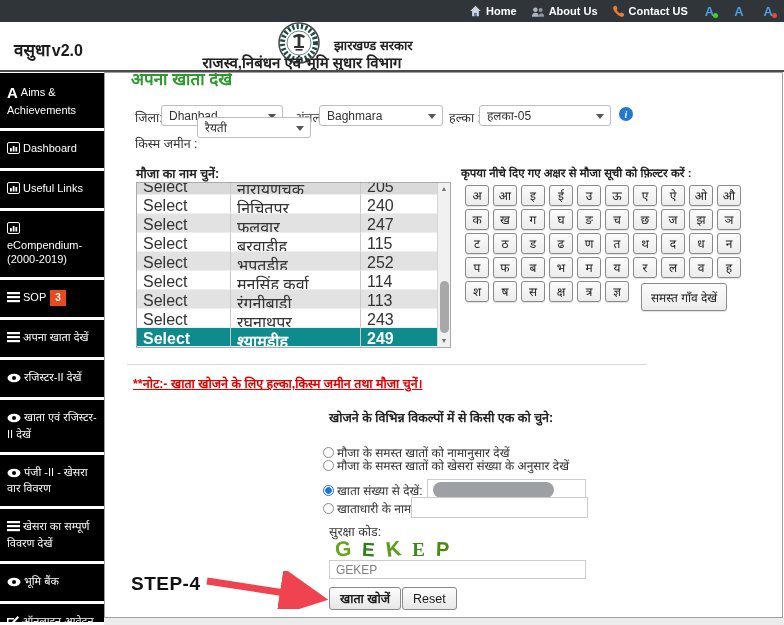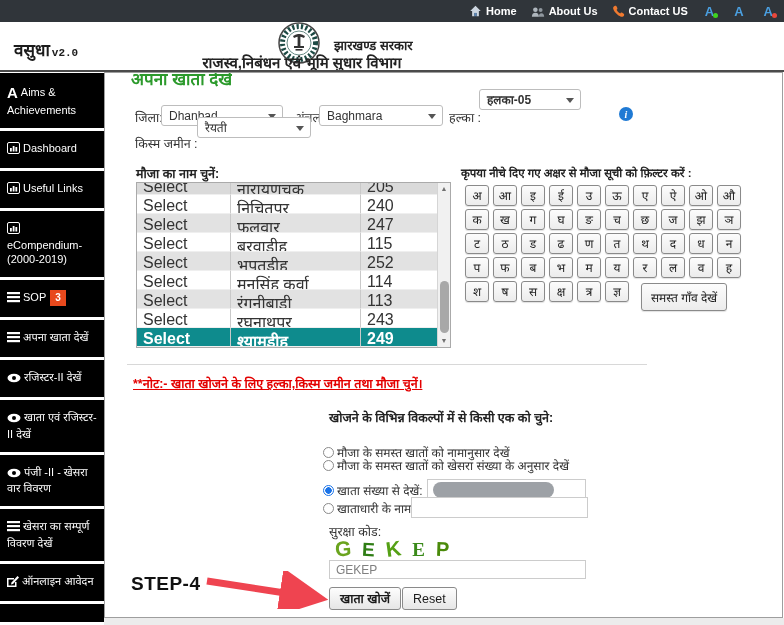--- a/index.html
+++ b/index.html
@@ -15,21 +15,21 @@
   .tb-item svg { display:block; }
   .fontA { color:#4a9fe0; font-weight:800; font-size:13px; position:relative;
     cursor:pointer; padding:0 3px; }
   .fontA .dot { position:absolute; right:-1px; bottom:1px; width:5px; height:5px;
     border-radius:50%; }
   .dot.green { background:#3fd320; } .dot.red { background:#e8483c; }
 
   
   .header { position:absolute; top:22px; left:0; width:784px; height:48px; background:#fff; }
   .brand { position:absolute; left:14px; top:16px; font-weight:bold; color:#1c1c1c; font-size:17px; }
-  .brand .ver { font-size:11px; font-weight:bold; margin-left:2px;font-family:Liberation Mono, monospace; }
+  .brand .ver { font-size:16px; font-weight:bold; margin-left:2px; }
   .emblem-wrap { position:absolute; left:278px; top:0px; display:flex; align-items:center; gap:14px; }
   .govt { font-size:13px; font-weight:bold; color:#222; }
   .dept { position:absolute; left:0; right:180px; top:30px; text-align:center;
     font-size:15px; font-weight:bold; color:#222; }
   .divider { position:absolute; top:70px; left:0; width:784px; height:2px; background:#4b4b4b; }
 
   
   .sidebar { position:absolute; left:0; top:73px; width:104px; height:549px;
     background:#000; overflow:hidden; }
   .side-item { color:#fff; font-size:11px; line-height:1.35; padding:10px 6px 10px 7px;
@@ -222,20 +222,24 @@
         </svg></span><span>खाता एवं रजिस्टर-II देखें</span></div>
     <div class="side-item"><span class="icn"><svg width="14" height="10" viewBox="0 0 14 10">
           <ellipse cx="7" cy="5" rx="6.5" ry="4.2" fill="#fff"></ellipse>
           <circle cx="7" cy="5" r="2" fill="#000"></circle>
         </svg></span><span>पंजी -II - खेसरा वार विवरण</span></div>
     <div class="side-item"><span class="icn"><svg width="13" height="11" viewBox="0 0 13 11">
           <rect y="0" width="13" height="2.2" fill="#fff"></rect>
           <rect y="4" width="13" height="2.2" fill="#fff"></rect>
           <rect y="8" width="13" height="2.2" fill="#fff"></rect>
         </svg></span><span>खेसरा का सम्पूर्ण विवरण देखें</span></div>
+    <div class="side-item"><span class="icn"><svg width="14" height="10" viewBox="0 0 14 10">
+          <ellipse cx="7" cy="5" rx="6.5" ry="4.2" fill="#fff"></ellipse>
+          <circle cx="7" cy="5" r="2" fill="#000"></circle>
+        </svg></span><span>भूमि बैंक</span></div>
     <div class="side-item"><span class="icn"><svg width="12" height="12" viewBox="0 0 12 12">
           <path d="M0 3 H7 V4.5 H1.5 V10.5 H8 V7 H9.5 V12 H0 Z" fill="#fff"></path>
           <path d="M4.5 7.5 L10.5 1 L12 2.5 L6 9 L4 9.5 Z" fill="#fff"></path>
         </svg></span><span>ऑनलाइन आवेदन</span></div>
   </aside>
 
 <div class="main">
 
   <div class="page-title-clip">
       <h2>अपना खाता देखें</h2>
@@ -245,21 +249,21 @@
   <div class="selectbox" style="left:56px; top:32px; width:122px;">
       <span>Dhanbad</span>
     </div>
 
   <span class="flabel" style="left:190px; top:36px;">अंचल:</span>
   <div class="selectbox" style="left:214px; top:32px; width:124px;">
       <span>Baghmara</span>
     </div>
 
   <span class="flabel" style="left:344px; top:36px;">हल्का :</span>
-  <div class="selectbox" style="left:374px; top:16px; width:102px;font-weight:bold;">
+  <div class="selectbox" style="left:374px; top:32px; width:132px;">
       <span>हलका-05</span>
     </div>
 
   <span class="info-icon">i</span>
 
   <span class="flabel" style="left:30px; top:62px;">किस्म जमीन :</span>
   <div class="selectbox" style="left:92px; top:44px; width:114px;">
       <span>रैयती</span>
     </div>
 

